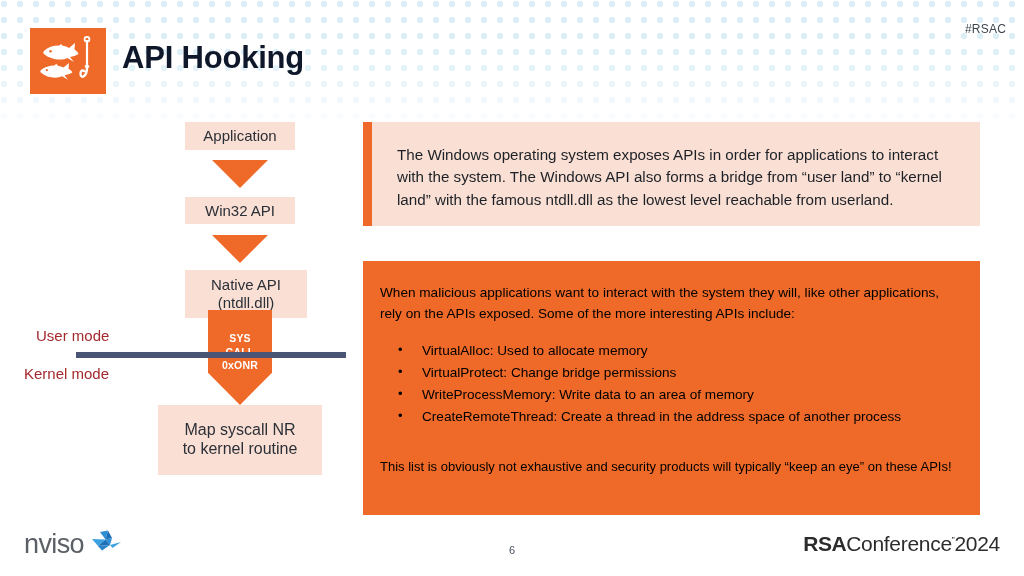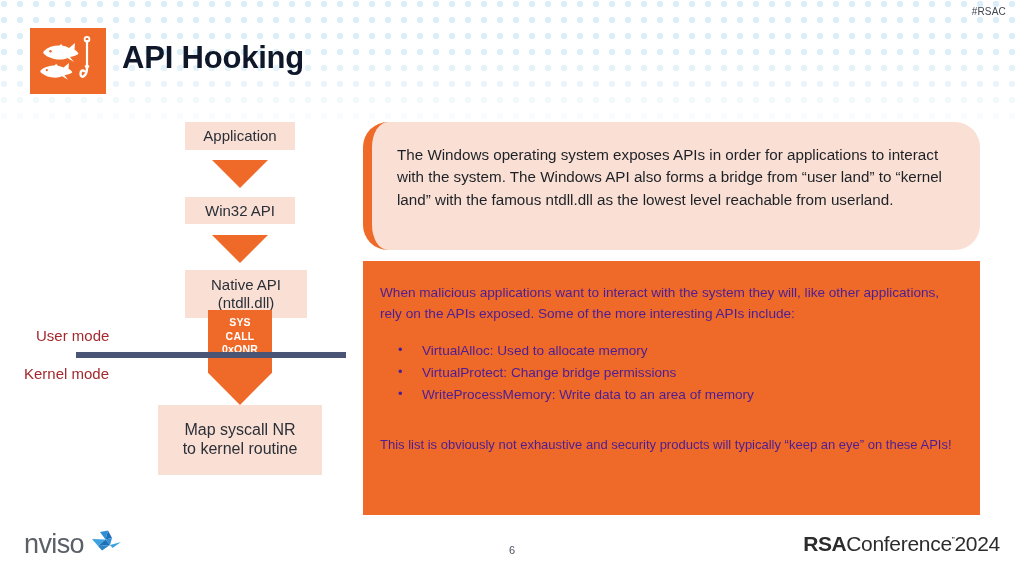--- a/index.html
+++ b/index.html
@@ -25,22 +25,22 @@
     background-size: 16px 16px;
     -webkit-mask-image: linear-gradient(to bottom, rgba(0,0,0,1) 0%, rgba(0,0,0,.95) 40%, rgba(0,0,0,.45) 72%, rgba(0,0,0,0) 100%);
     mask-image: linear-gradient(to bottom, rgba(0,0,0,1) 0%, rgba(0,0,0,.95) 40%, rgba(0,0,0,.45) 72%, rgba(0,0,0,0) 100%);
     pointer-events: none;
   }
 
   
   #hashtag {
     position: absolute;
     right: 18px;
-    top: 6px;
-    font-size: 10px;
+    top: 22px;
+    font-size: 12px;
     color: #3f4650;
     letter-spacing: .2px;
   }
 
   
   #header-icon {
     position: absolute;
     left: 30px;
     top: 28px;
     width: 76px;
@@ -90,21 +90,21 @@
   #syscall-arrow {
     position: absolute;
     left: 208px;
     top: 310px;
     width: 64px;
     height: 95px;
     background: #ef6a28;
     clip-path: polygon(0% 0%, 100% 0%, 100% 66%, 50% 100%, 0% 66%);
   }
   #syscall-arrow .sc-text {
-    padding-top: 6px;
+    padding-top: 22px;
     text-align: center;
     color: #ffffff;
     font-size: 10.5px;
     font-weight: bold;
     line-height: 1.30;
     letter-spacing: .2px;
   }
 
   
   #kernel-line {
@@ -130,43 +130,42 @@
   }
   #label-user-mode   { left: 36px; top: 327px; }
   #label-kernel-mode { left: 24px; top: 365px; }
 
   
   #panel-top {
     position: absolute;
     left: 363px;
     top: 122px;
     width: 617px;
-    height: 128px;
+    height: 104px;
     background: #fae0d4;
     border-left: 9px solid #ef6a28;
     box-sizing: border-box;
-    border-radius: 25px;
   }
   #panel-top .panel-text {
     padding: 22px 22px 0 25px;
     font-size: 15.2px;
     line-height: 1.47;
     color: #1d2127;
   }
 
   #panel-bottom {
     position: absolute;
     left: 363px;
     top: 261px;
     width: 617px;
     height: 254px;
     background: #ef6a28;
     box-sizing: border-box;
     padding: 22px 20px 0 17px;
-    color: #4c1d95;
+    color: #000000;
   }
   #panel-bottom .intro {
     font-size: 13.6px;
     line-height: 1.52;
   }
   #panel-bottom ul {
     margin: 16px 0 0 0;
     padding: 0 0 0 18px;
     list-style: none;
   }
@@ -303,20 +302,21 @@
 <div id="panel-top">
   <div class="panel-text">The Windows operating system exposes APIs in order for applications to interact with the system.  The Windows API also forms a bridge from “user land” to “kernel land” with the famous ntdll.dll as the lowest level reachable from userland.</div>
 </div>
 
 <div id="panel-bottom">
   <div class="intro">When malicious applications want to interact with the system they will, like other applications, rely on the APIs exposed. Some of the more interesting APIs include:</div>
   <ul>
     <li>VirtualAlloc: Used to allocate memory</li>
     <li>VirtualProtect: Change bridge permissions</li>
     <li>WriteProcessMemory:  Write data to an area of memory</li>
+    <li>CreateRemoteThread: Create a thread in the address space of another process</li>
   </ul>
   <div class="outro">This list is obviously not exhaustive and security products will typically “keep an eye” on these APIs!</div>
 </div>
 
 <div id="nviso-logo">
   <span id="nviso-wordmark">nviso</span>
   <span id="nviso-bird">
     <svg width="34" height="26" viewBox="0 0 34 26" xmlns="http://www.w3.org/2000/svg" aria-hidden="true">
       <path d="M12 2 L20 0.5 L17.5 9.5 Z" fill="#2f8fd4"></path>
       <path d="M17.5 9.5 L20 0.5 L24 8 Z" fill="#1d6fb8"></path>

